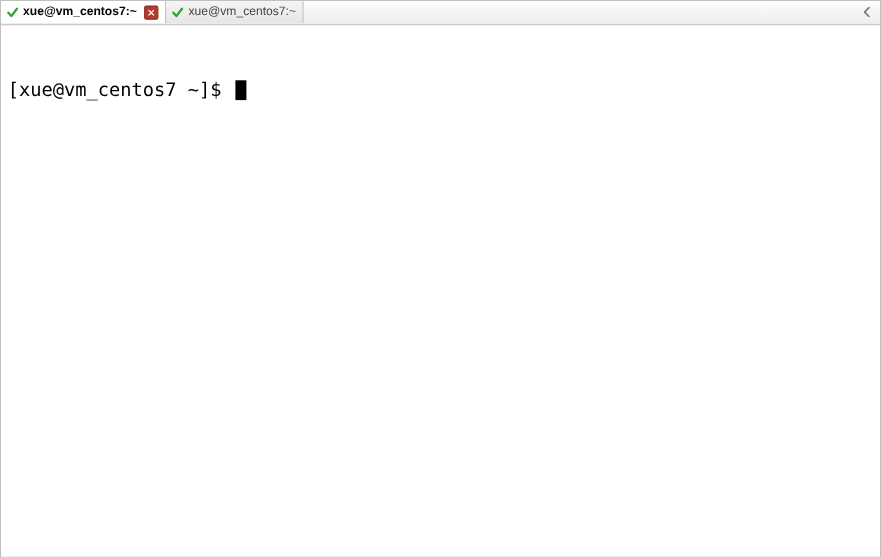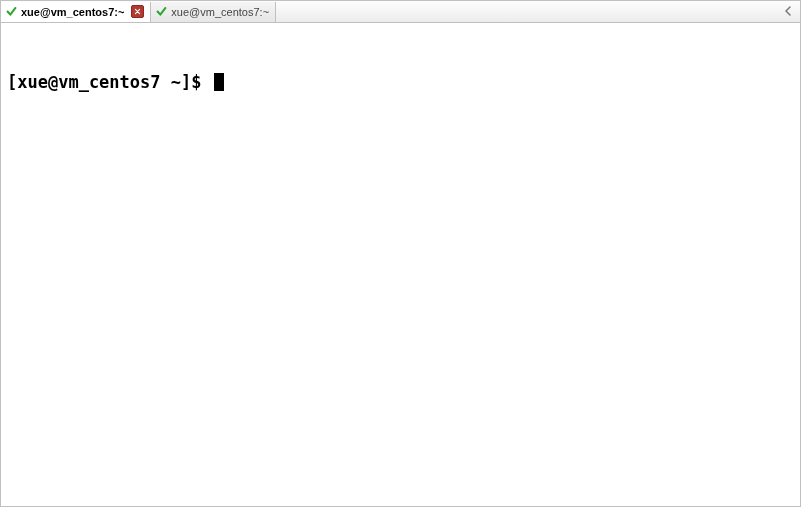--- a/index.html
+++ b/index.html
@@ -13,21 +13,21 @@
       width: 801px;
       height: 507px;
       overflow: hidden;
       border: 1px solid #c0c0c0;
     }
     .tab-bar {
       height: 22px;
       background: linear-gradient(to bottom, #fdfdfd, #ececec);
       border-bottom: 1px solid #c0c0c0;
       display: flex;
-      align-items: center;
+      align-items: flex-start;
       font-family: "Segoe UI", Tahoma, sans-serif;
       font-size: 11px;
       position: relative;
     }
     .tab {
       display: flex;
       align-items: center;
       padding: 0 6px 0 5px;
       border-right: 1px solid #c0c0c0;
       gap: 4px;
@@ -83,21 +83,21 @@
       width: 8px;
       height: 10px;
       display: block;
     }
     .terminal-area {
       background: #ffffff;
       height: calc(100% - 22px);
       padding: 4px 6px;
       font-family: "DejaVu Sans Mono", "Consolas", "Courier New", monospace;
       font-size: 17px;
-      font-weight: bold;
+      font-weight: normal;
       color: #000000;
       line-height: 22px;
       white-space: pre;
       cursor: text;
     }
     .prompt-line {
       display: flex;
       align-items: center;
     }
     .cursor-block {

